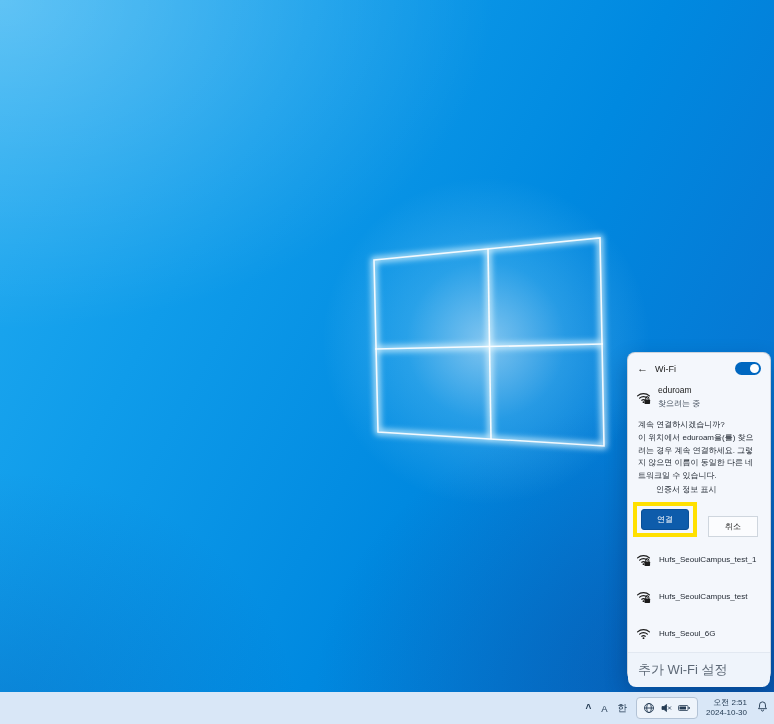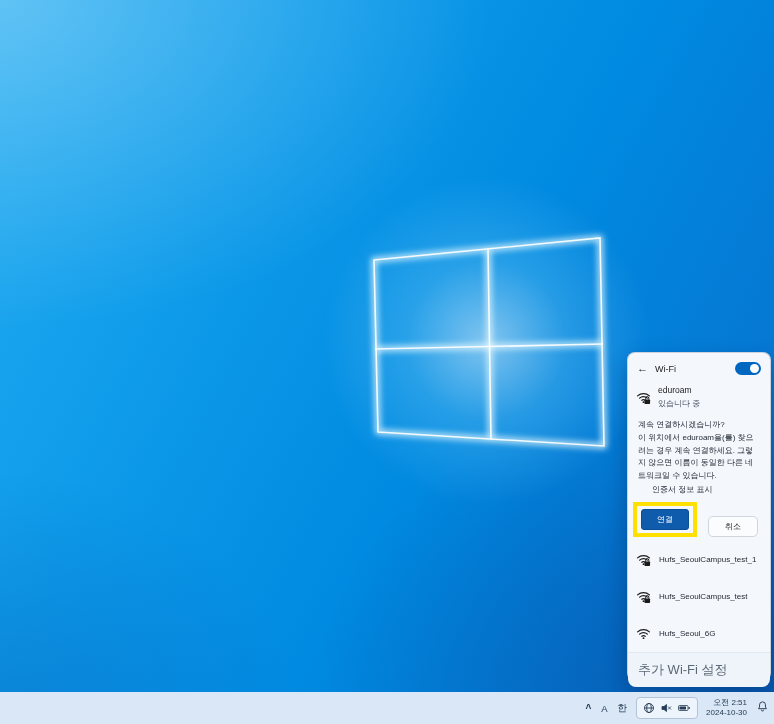--- a/index.html
+++ b/index.html
@@ -35,28 +35,28 @@
   .toggle { margin-left:auto; width:26px; height:13px; border-radius:7px; background:#0067C0; position:relative; }
   .toggle .knob { position:absolute; right:2px; top:2px; width:9px; height:9px; border-radius:50%; background:#ffffff; }
 
   .net-connecting { display:flex; gap:7px; padding:4px 9px 0 8px; align-items:center; }
   .wifi-glyph { width:15px; height:15px; flex:0 0 auto; position:relative; }
   .net-connecting .txt .ssid { font-size:8.5px; }
   .net-connecting .txt .status { font-size:8px; color:#45505e; margin-top:3px; }
 
   .prompt { padding:10px 10px 0 10px; line-height:1.55; color:#1f2630; }
   .prompt .question { margin-bottom:1px; }
-  .cert-link { padding:2px 10px 0 24px; line-height:1.55; color:#1f2630; cursor:default; }
+  .cert-link { padding:2px 10px 0 10px; line-height:1.55; color:#1f2630; cursor:default;margin-left:18px; }
 
   .btn-row { display:flex; align-items:flex-end; margin:6px 8px 0 5px; }
   .highlight-box { border:4px solid #FFE000; padding:3px 4px; background:transparent; }
   .btn-connect { display:block; min-width:48px; padding:4px 14px; background:#0e5cab; color:#fff;
     border:1px solid #0a4f96; border-radius:3px; font-size:8px; font-family:inherit; text-align:center; }
   .btn-cancel { margin-left:11px; min-width:50px; padding:4px 14px; background:#fbfcfe; color:#1b1b1b;
-    border:1px solid #cfd6de; border-radius:5px; font-size:8px; font-family:inherit; text-align:center; }
+    border:1px solid #cfd6de; border-radius:0; font-size:8px; font-family:inherit; text-align:center; }
 
   .net-list { margin-top:4px; }
   .net-item { display:flex; align-items:center; gap:8px; padding:11px 9px 11px 8px;text-align:right; }
   .net-item .ssid { font-size:8px; color:#1f2630; }
 
   .panel-footer { margin-top:auto; border-top:1px solid #e2e8f1; background:#eff4fb;
     border-radius:0 0 8px 8px; padding:8px 10px; color:#5d6876; font-size:13px; }
 
   
   .taskbar { position:absolute; left:0; top:692px; width:774px; height:32px; background:#d9e7f7;
@@ -118,21 +118,21 @@
             <path d="M9.2 16.4a4.6 4.6 0 0 1 5.6 0"></path>
           <circle cx="12" cy="19.4" r="1.5" fill="#1b1b1b" stroke="none"></circle>
           <g>
               <rect x="13.5" y="15" width="9" height="7.5" rx="1.2" fill="#1b1b1b" stroke="none"></rect>
               <path d="M15.5 15v-2a2.5 2.5 0 0 1 5 0v2" stroke="#1b1b1b" stroke-width="1.6" fill="none"></path>
             </g>
         </svg>
       </span>
       <span class="txt">
         <div class="ssid">eduroam</div>
-        <div class="status">있습니다 중</div>
+        <div class="status">찾으려는 중</div>
       </span>
     </div>
 
     <div class="prompt">
       <div class="question">계속 연결하시겠습니까?</div>
       <div class="body">이 위치에서 eduroam을(를) 찾으려는 경우 계속 연결하세요. 그렇지 않으면 이름이 동일한 다른 네트워크일 수 있습니다.</div>
     </div>
     <div class="cert-link">인증서 정보 표시</div>
 
     <div class="btn-row">

